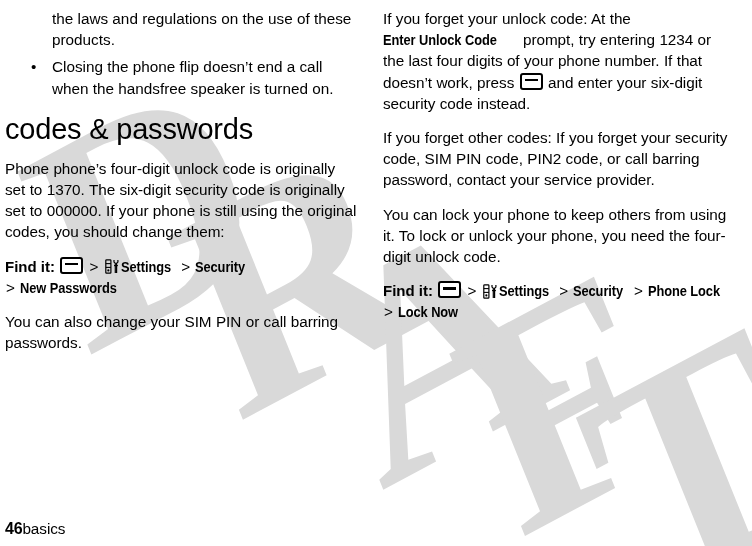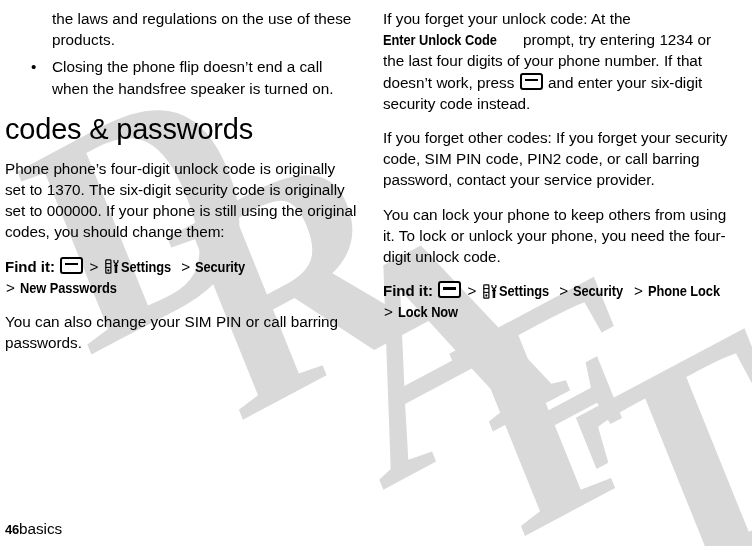--- a/index.html
+++ b/index.html
@@ -161,21 +161,21 @@
   
   #footer{
     position:absolute;
     left:5px;
     bottom:8px;
     z-index:3;
     display:flex;
     align-items:baseline;
   }
   #footer .page-num{
-    font-size:13px;
+    font-size:16px;
     font-weight:bold;
     letter-spacing:-0.2px;
   }
   #footer .chapter{
     font-size:15.3px;
     letter-spacing:-0.05px;
   }
 </style>
 </head>
 <body>

